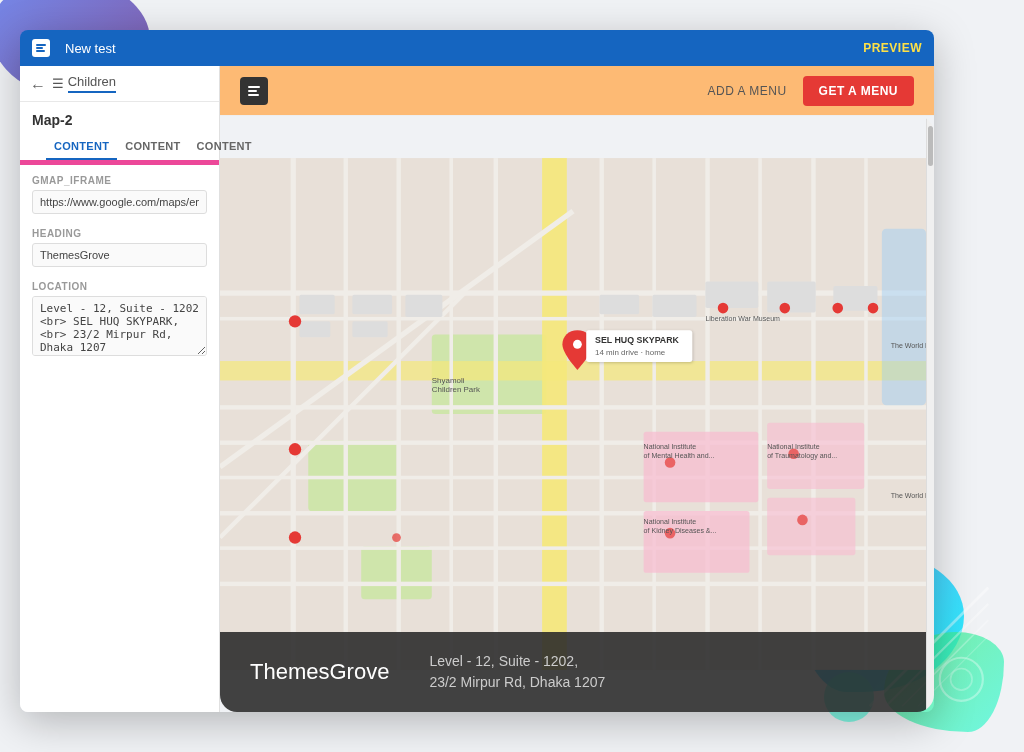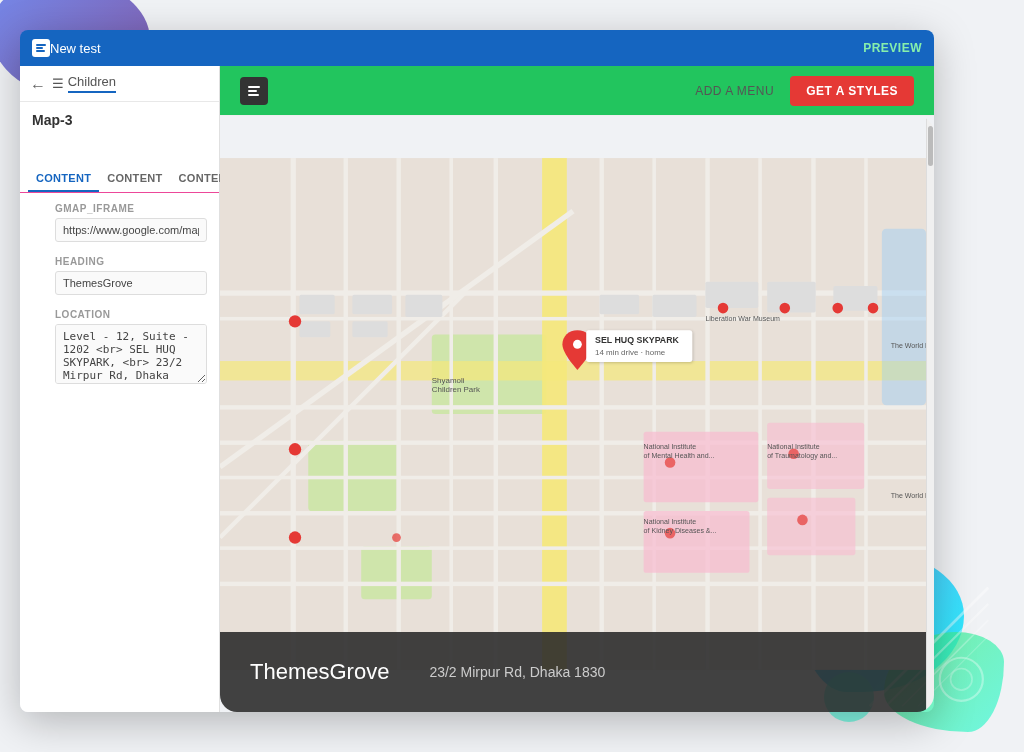--- a/index.html
+++ b/index.html
@@ -89,40 +89,40 @@
       box-shadow: 0 10px 40px rgba(0,0,0,0.25);
     }
 
     
     .editor-bar {
       background: #1565c0;
       height: 36px;
       display: flex;
       align-items: center;
       padding: 0 12px;
-      gap: 0;
+      gap: 15px;
       flex-shrink: 0;
     }
     .editor-bar-logo {
       width: 18px;
       height: 18px;
       background: white;
       border-radius: 3px;
       display: flex;
       align-items: center;
       justify-content: center;
     }
     .editor-bar-title {
       color: white;
       font-size: 13px;
       font-weight: 500;
     }
     .editor-bar-preview {
       margin-left: auto;
-      color: #86efac;
+      color: #fde047;
       font-size: 12px;
       font-weight: 600;
       letter-spacing: 0.5px;
     }
 
     
     .body-area {
       display: flex;
       flex: 1;
       overflow: hidden;
@@ -167,23 +167,22 @@
 
     .sidebar-title {
       padding: 10px 12px 6px;
       font-size: 14px;
       font-weight: 600;
       color: #333;
     }
 
     .sidebar-tabs {
       display: flex;
-      border-bottom: 1px solid #ec4899;
-      padding: 0 8px;
-      margin-top: 32px;
+      border-bottom: 5px solid #ec4899;
+      padding: 0 26px;
     }
     .sidebar-tab {
       padding: 6px 8px;
       font-size: 11px;
       font-weight: 600;
       color: #666;
       cursor: pointer;
       border-bottom: 2px solid transparent;
       letter-spacing: 0.3px;
     }
@@ -193,21 +192,20 @@
     }
 
     .sidebar-content {
       flex: 1;
       overflow-y: auto;
       padding: 10px 12px;
     }
 
     .field-group {
       margin-bottom: 14px;
-      margin-left: 23px;
     }
     .field-label {
       font-size: 10px;
       font-weight: 700;
       color: #999;
       letter-spacing: 0.5px;
       margin-bottom: 4px;
       text-transform: uppercase;
     }
     .field-input {
@@ -234,21 +232,21 @@
     
     .preview-area {
       flex: 1;
       display: flex;
       flex-direction: column;
       overflow: hidden;
     }
 
     
     .site-navbar {
-      background: #22c55e;
+      background: #fdba74;
       height: 50px;
       display: flex;
       align-items: center;
       padding: 0 20px;
       border-bottom: 1px solid #eee;
       flex-shrink: 0;
     }
     .site-logo {
       display: flex;
       align-items: center;
@@ -374,21 +372,21 @@
     <div class="sidebar">
 
       <div class="sidebar-nav">
         <span class="back-arrow">←</span>
         <div class="nav-contents">
           <span class="nav-icon">☰</span>
           <span class="nav-underline">Children</span>
         </div>
       </div>
 
-      <div class="sidebar-title">Map-3</div>
+      <div class="sidebar-title">Map-2</div>
 
       <div class="sidebar-tabs">
         <div class="sidebar-tab active">CONTENT</div>
         <div class="sidebar-tab">CONTENT</div>
         <div class="sidebar-tab">CONTENT</div>
       </div>
 
       <div class="sidebar-content">
 
         <div class="field-group">
@@ -416,21 +414,21 @@
           <div class="site-logo-icon">
             <svg width="16" height="16" viewBox="0 0 16 16">
               <rect x="2" y="3" width="12" height="2" rx="1" fill="white"></rect>
               <rect x="2" y="7" width="9" height="2" rx="1" fill="white"></rect>
               <rect x="2" y="11" width="11" height="2" rx="1" fill="white"></rect>
             </svg>
           </div>
         </div>
         <div class="navbar-right">
           <span class="add-menu-btn">ADD A MENU</span>
-          <div class="quote-btn">GET A STYLES</div>
+          <div class="quote-btn">GET A MENU</div>
         </div>
       </div>
 
       <div style="display:flex;flex:1;overflow:hidden;border-radius:17px;">
         <div class="map-section">
 
           <svg width="100%" height="100%" viewBox="0 0 800 580" xmlns="http://www.w3.org/2000/svg" style="position:absolute;top:0;left:0;">
 
             <rect width="800" height="580" fill="#e8e0d8"></rect>
 
@@ -520,21 +518,22 @@
             <defs>
               <filter id="shadow" x="-20%" y="-20%" width="140%" height="140%">
                 <feDropShadow dx="1" dy="1" stdDeviation="2" flood-opacity="0.2"></feDropShadow>
               </filter>
             </defs>
           </svg>
 
           <div class="map-info-bar">
             <span class="map-info-name">ThemesGrove</span>
             <div class="map-info-address">
-              <div>23/2 Mirpur Rd, Dhaka 1830</div>
+              <div>Level - 12, Suite - 1202,</div>
+              <div>23/2 Mirpur Rd, Dhaka 1207</div>
             </div>
           </div>
         </div>
 
         <div class="preview-scrollbar">
           <div class="scrollbar-thumb"></div>
         </div>
       </div>
     </div>
   </div>

